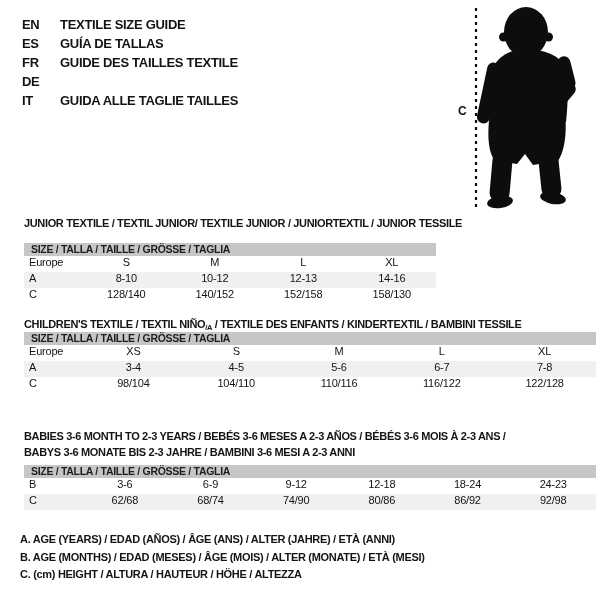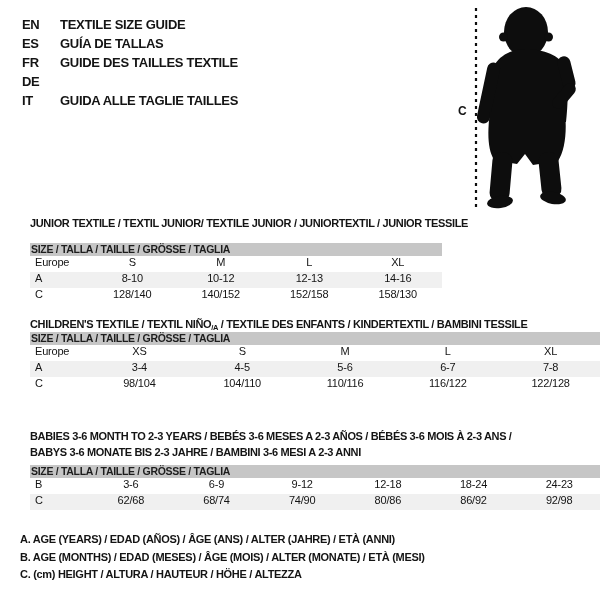--- a/index.html
+++ b/index.html
@@ -21,30 +21,30 @@
 
   
   .figure { position:absolute; left:445px; top:4px; width:155px; height:212px; }
   .figure svg { display:block; width:155px; height:212px; }
   .c-label {
     position:absolute; left:13px; top:100px;
     font-size:12px; font-weight:700;
   }
 
   
-  .tbl { position:absolute; left:30px; }
+  .tbl { position:absolute; left:24px; }
   .tbl-title {
     font-size:11px; font-weight:700; letter-spacing:-0.35px;
     line-height:12px; white-space:nowrap;
   }
   .tbl-title .sub { font-size:7.5px; position:relative; top:2px; }
   .size-bar {
     background:#c6c6c6;
     height:13px; line-height:13px;
-    padding-left:1px;
+    padding-left:7px;
     font-size:10.5px; font-weight:700; letter-spacing:-0.3px;
     color:#1d1d1d;
   }
   .t-row { display:flex; align-items:flex-start; height:16px; font-size:11px; letter-spacing:-0.2px; }
   .t-row.stripe { background:#f0f0f0; }
   .t-lbl { width:58px; padding-left:5px; flex:0 0 58px; }
   .t-cell { flex:1 1 0; text-align:center; }
 
   .junior   { top:217px; width:412px; }
   .junior   .tbl-title { margin-bottom:14px; }

